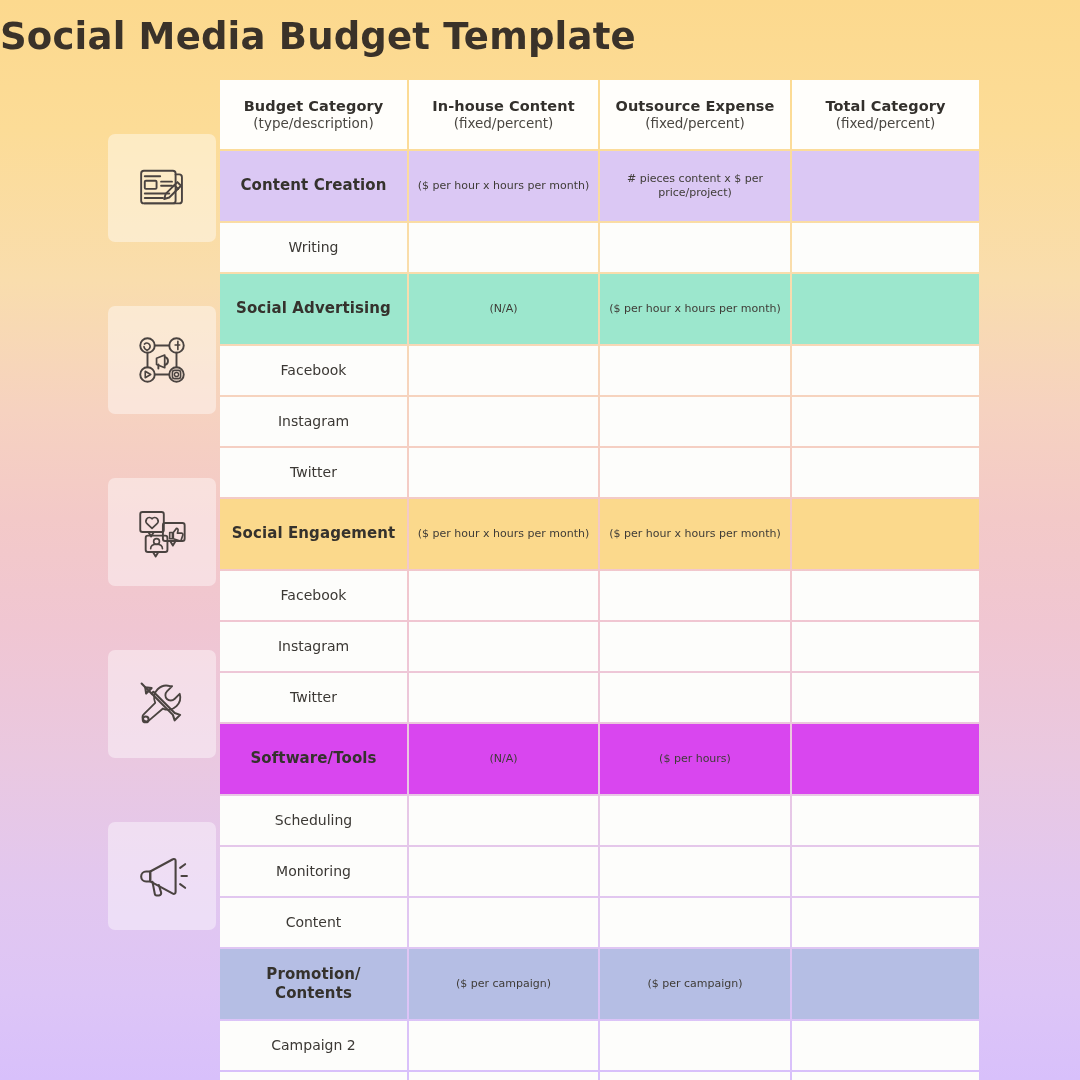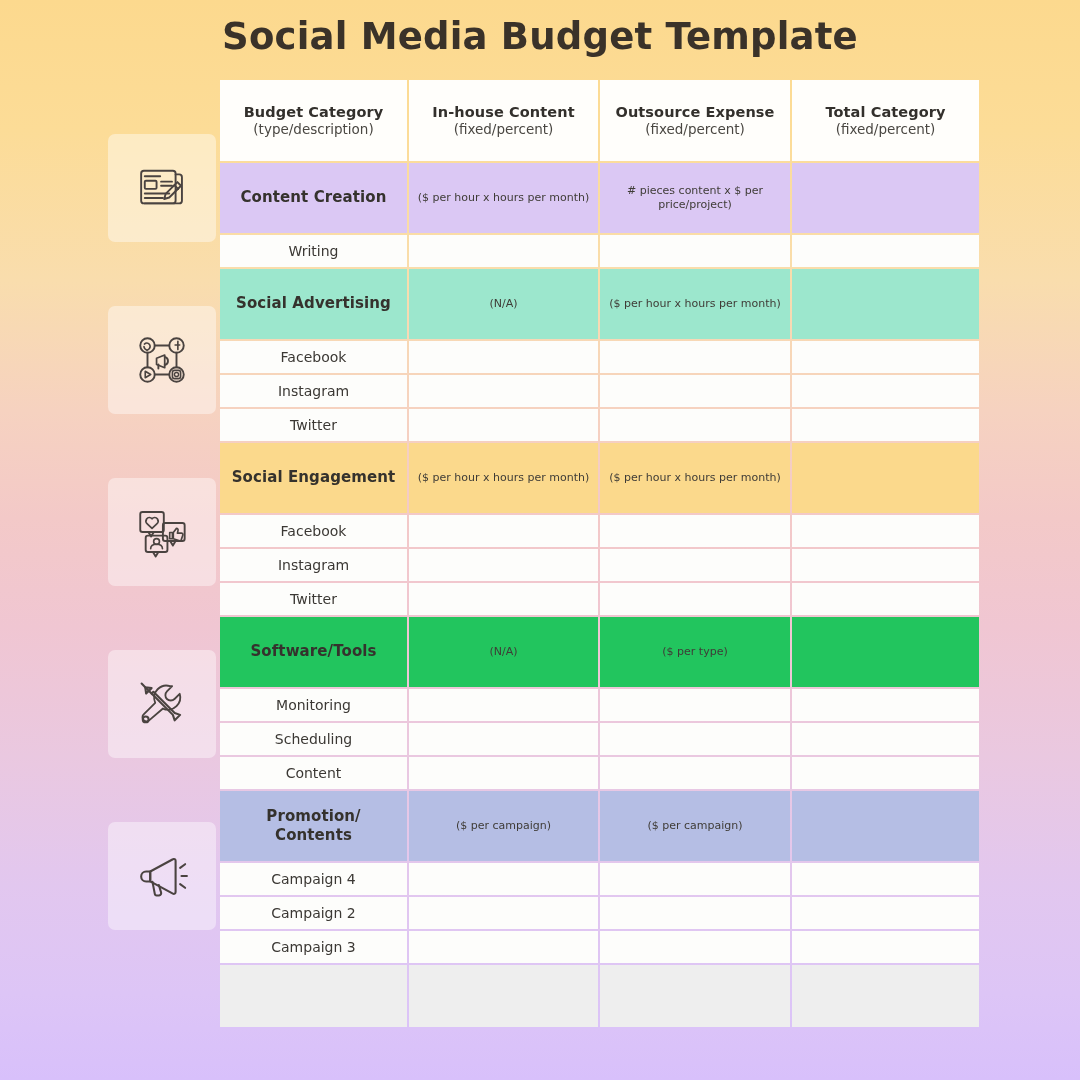--- a/index.html
+++ b/index.html
@@ -28,21 +28,20 @@
   }
 
   
   .title-wrap {
     position: absolute;
     top: 0; left: 0;
     width: 1080px;
     height: 72px;
     display: flex;
     align-items: center;
-    justify-content: center;
   }
   .page-title {
     font-size: 37px;
     font-weight: bold;
     color: #3a3229;
     letter-spacing: 0.2px;
     white-space: nowrap;
   }
 
   
@@ -83,21 +82,21 @@
     overflow: hidden;
   }
 
   col.c1 { width: 187px; }
   col.c2 { width: 189px; }
   col.c3 { width: 190px; }
   col.c4 { width: 187px; }
 
   
   tr.header-row td {
-    height: 81px;
+    height: 69px;
     background: #fffefb;
   }
   .hdr-main {
     font-size: 14.5px;
     font-weight: bold;
     color: #33302c;
     letter-spacing: 0.1px;
   }
   .hdr-sub {
     font-size: 13.5px;
@@ -114,25 +113,25 @@
     letter-spacing: 0.1px;
   }
   .band-note {
     font-size: 11px;
     color: #3f3c37;
   }
 
   tr.band-lavender td { background: #dbc8f4; }
   tr.band-mint     td { background: #9ce7cd; }
   tr.band-amber    td { background: #fbd98c; }
-  tr.band-sky      td { background: #22c55e; }
+  tr.band-sky      td { background: #d946ef; }
   tr.band-peri     td { background: #b5bee4; }
 
   
-  tr.item-row td { height: 32px; }
+  tr.item-row td { height: 49px; }
   .item-label {
     font-size: 14px;
     color: #3b3834;
   }
 
   
   tr.total-row td {
     height: 62px;
     background: #eeeeee;
   }
@@ -348,34 +347,34 @@
     </tr>
 
     <tr class="band-row band-sky">
       <td>
         <div class="band-title">Software/Tools</div>
       </td>
       <td>
         <div class="band-note">(N/A)</div>
       </td>
       <td>
-        <div class="band-note">($ per type)</div>
+        <div class="band-note">($ per hours)</div>
       </td>
       <td>
         <div class="band-note"></div>
       </td>
     </tr>
     <tr class="item-row">
+      <td><span class="item-label">Scheduling</span></td>
+      <td></td>
+      <td></td>
+      <td></td>
+    </tr>
+    <tr class="item-row">
       <td><span class="item-label">Monitoring</span></td>
-      <td></td>
-      <td></td>
-      <td></td>
-    </tr>
-    <tr class="item-row">
-      <td><span class="item-label">Scheduling</span></td>
       <td></td>
       <td></td>
       <td></td>
     </tr>
     <tr class="item-row">
       <td><span class="item-label">Content</span></td>
       <td></td>
       <td></td>
       <td></td>
     </tr>
@@ -389,21 +388,21 @@
         <div class="band-note">($ per campaign)</div>
       </td>
       <td>
         <div class="band-note">($ per campaign)</div>
       </td>
       <td>
         <div class="band-note"></div>
       </td>
     </tr>
     <tr class="item-row">
-      <td><span class="item-label">Campaign 4</span></td>
+      <td><span class="item-label">Campaign 2</span></td>
       <td></td>
       <td></td>
       <td></td>
     </tr>
     <tr class="item-row">
       <td><span class="item-label">Campaign 2</span></td>
       <td></td>
       <td></td>
       <td></td>
     </tr>

